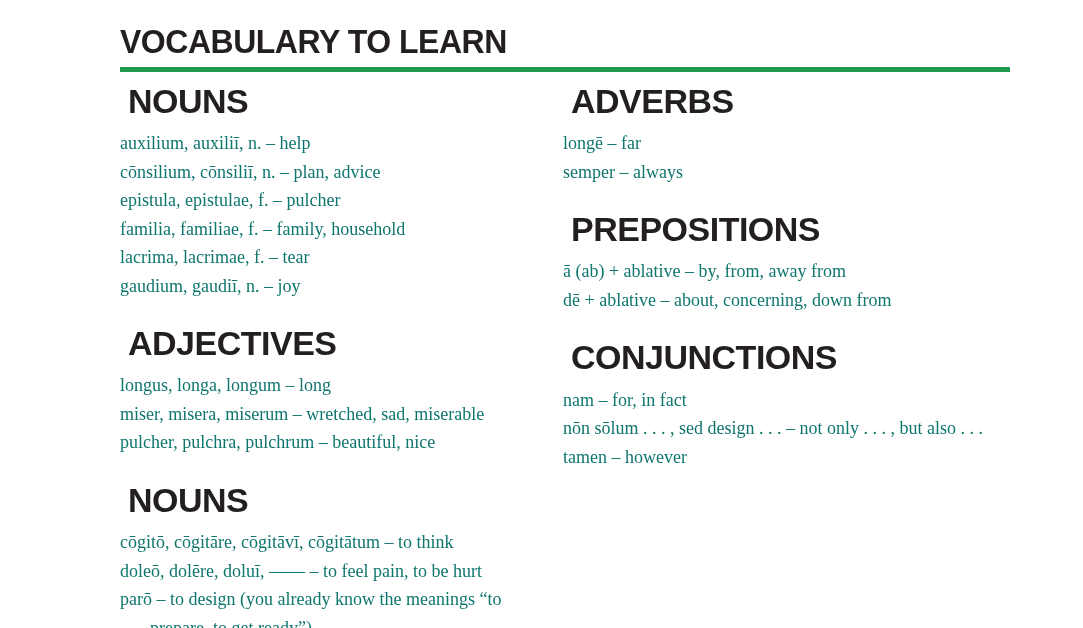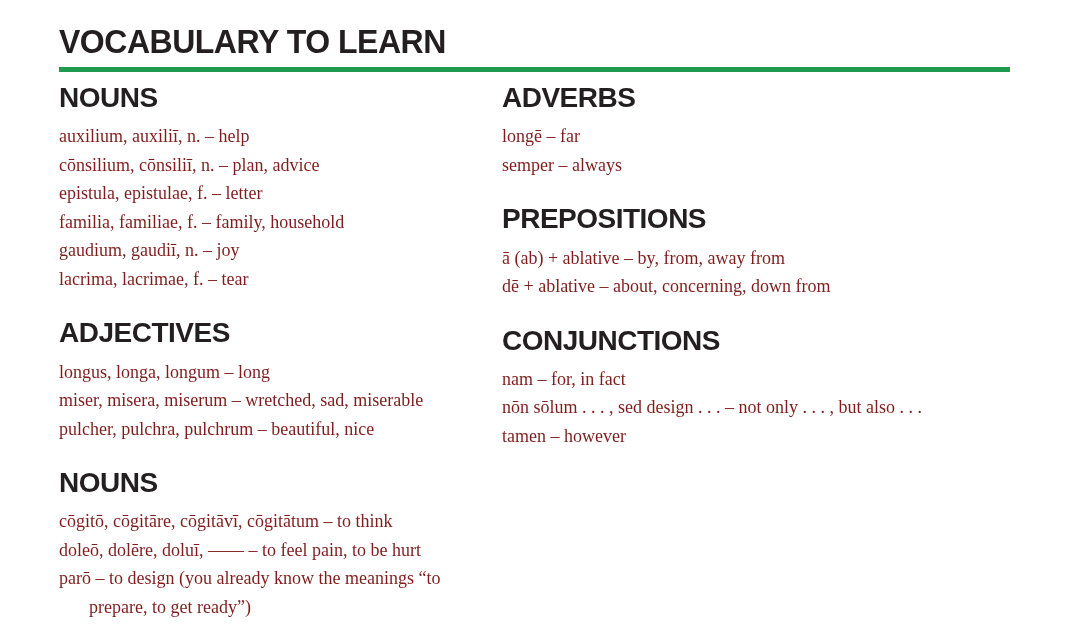--- a/index.html
+++ b/index.html
@@ -2,21 +2,21 @@
 <html><head>
 <meta charset="utf-8">
 <style>
   html, body { margin: 0; padding: 0; background: #ffffff; }
   .page {
     position: relative;
     width: 1083px;
     height: 628px;
     background: #ffffff;
     box-sizing: border-box;
-    padding: 24px 73px 0 59px;
+    padding: 24px 73px 0 120px;
     overflow: hidden;
     font-family: "Liberation Serif", serif;
     color: #2d2a2b;
   }
   .page-title {
     font-family: "Liberation Sans", sans-serif;
     font-weight: bold;
     font-size: 33px;
     line-height: 1.1;
     letter-spacing: -0.5px;
@@ -46,32 +46,32 @@
   }
   .col-right {
     flex: 1 1 auto;
     min-width: 0;
   }
   .vocab-section { margin: 0; }
   .vocab-section + .vocab-section { margin-top: 24px; }
   .section-heading {
     font-family: "Liberation Sans", sans-serif;
     font-weight: bold;
-    font-size: 28px;
+    font-size: 34px;
     line-height: 1.15;
     letter-spacing: -0.5px;
     color: #231f20;
-    margin: 0 0 8px 0;
+    margin: 0 0 8px 8px;
     white-space: nowrap;
   }
   .entry {
     font-family: "Liberation Serif", serif;
     font-size: 18px;
     line-height: 28.5px;
-    color: #7f1d1d;
+    color: #0f766e;
     padding-left: 30px;
     text-indent: -30px;
   }
 </style>
 </head>
 <body>
 
 <div class="page">
 
   <h1 class="page-title">VOCABULARY TO LEARN</h1>
@@ -79,24 +79,24 @@
 
   <div class="cols">
 
     <div class="col-left">
 
       <section class="vocab-section">
         <h2 class="section-heading">NOUNS</h2>
         <div class="entries">
           <div class="entry">auxilium, auxiliī, n. – help</div>
           <div class="entry">cōnsilium, cōnsiliī, n. – plan, advice</div>
-          <div class="entry">epistula, epistulae, f. – letter</div>
+          <div class="entry">epistula, epistulae, f. – pulcher</div>
           <div class="entry">familia, familiae, f. – family, household</div>
+          <div class="entry">lacrima, lacrimae, f. – tear</div>
           <div class="entry">gaudium, gaudiī, n. – joy</div>
-          <div class="entry">lacrima, lacrimae, f. – tear</div>
         </div>
       </section>
 
       <section class="vocab-section">
         <h2 class="section-heading">ADJECTIVES</h2>
         <div class="entries">
           <div class="entry">longus, longa, longum – long</div>
           <div class="entry">miser, misera, miserum – wretched, sad, miserable</div>
           <div class="entry">pulcher, pulchra, pulchrum – beautiful, nice</div>
         </div>

